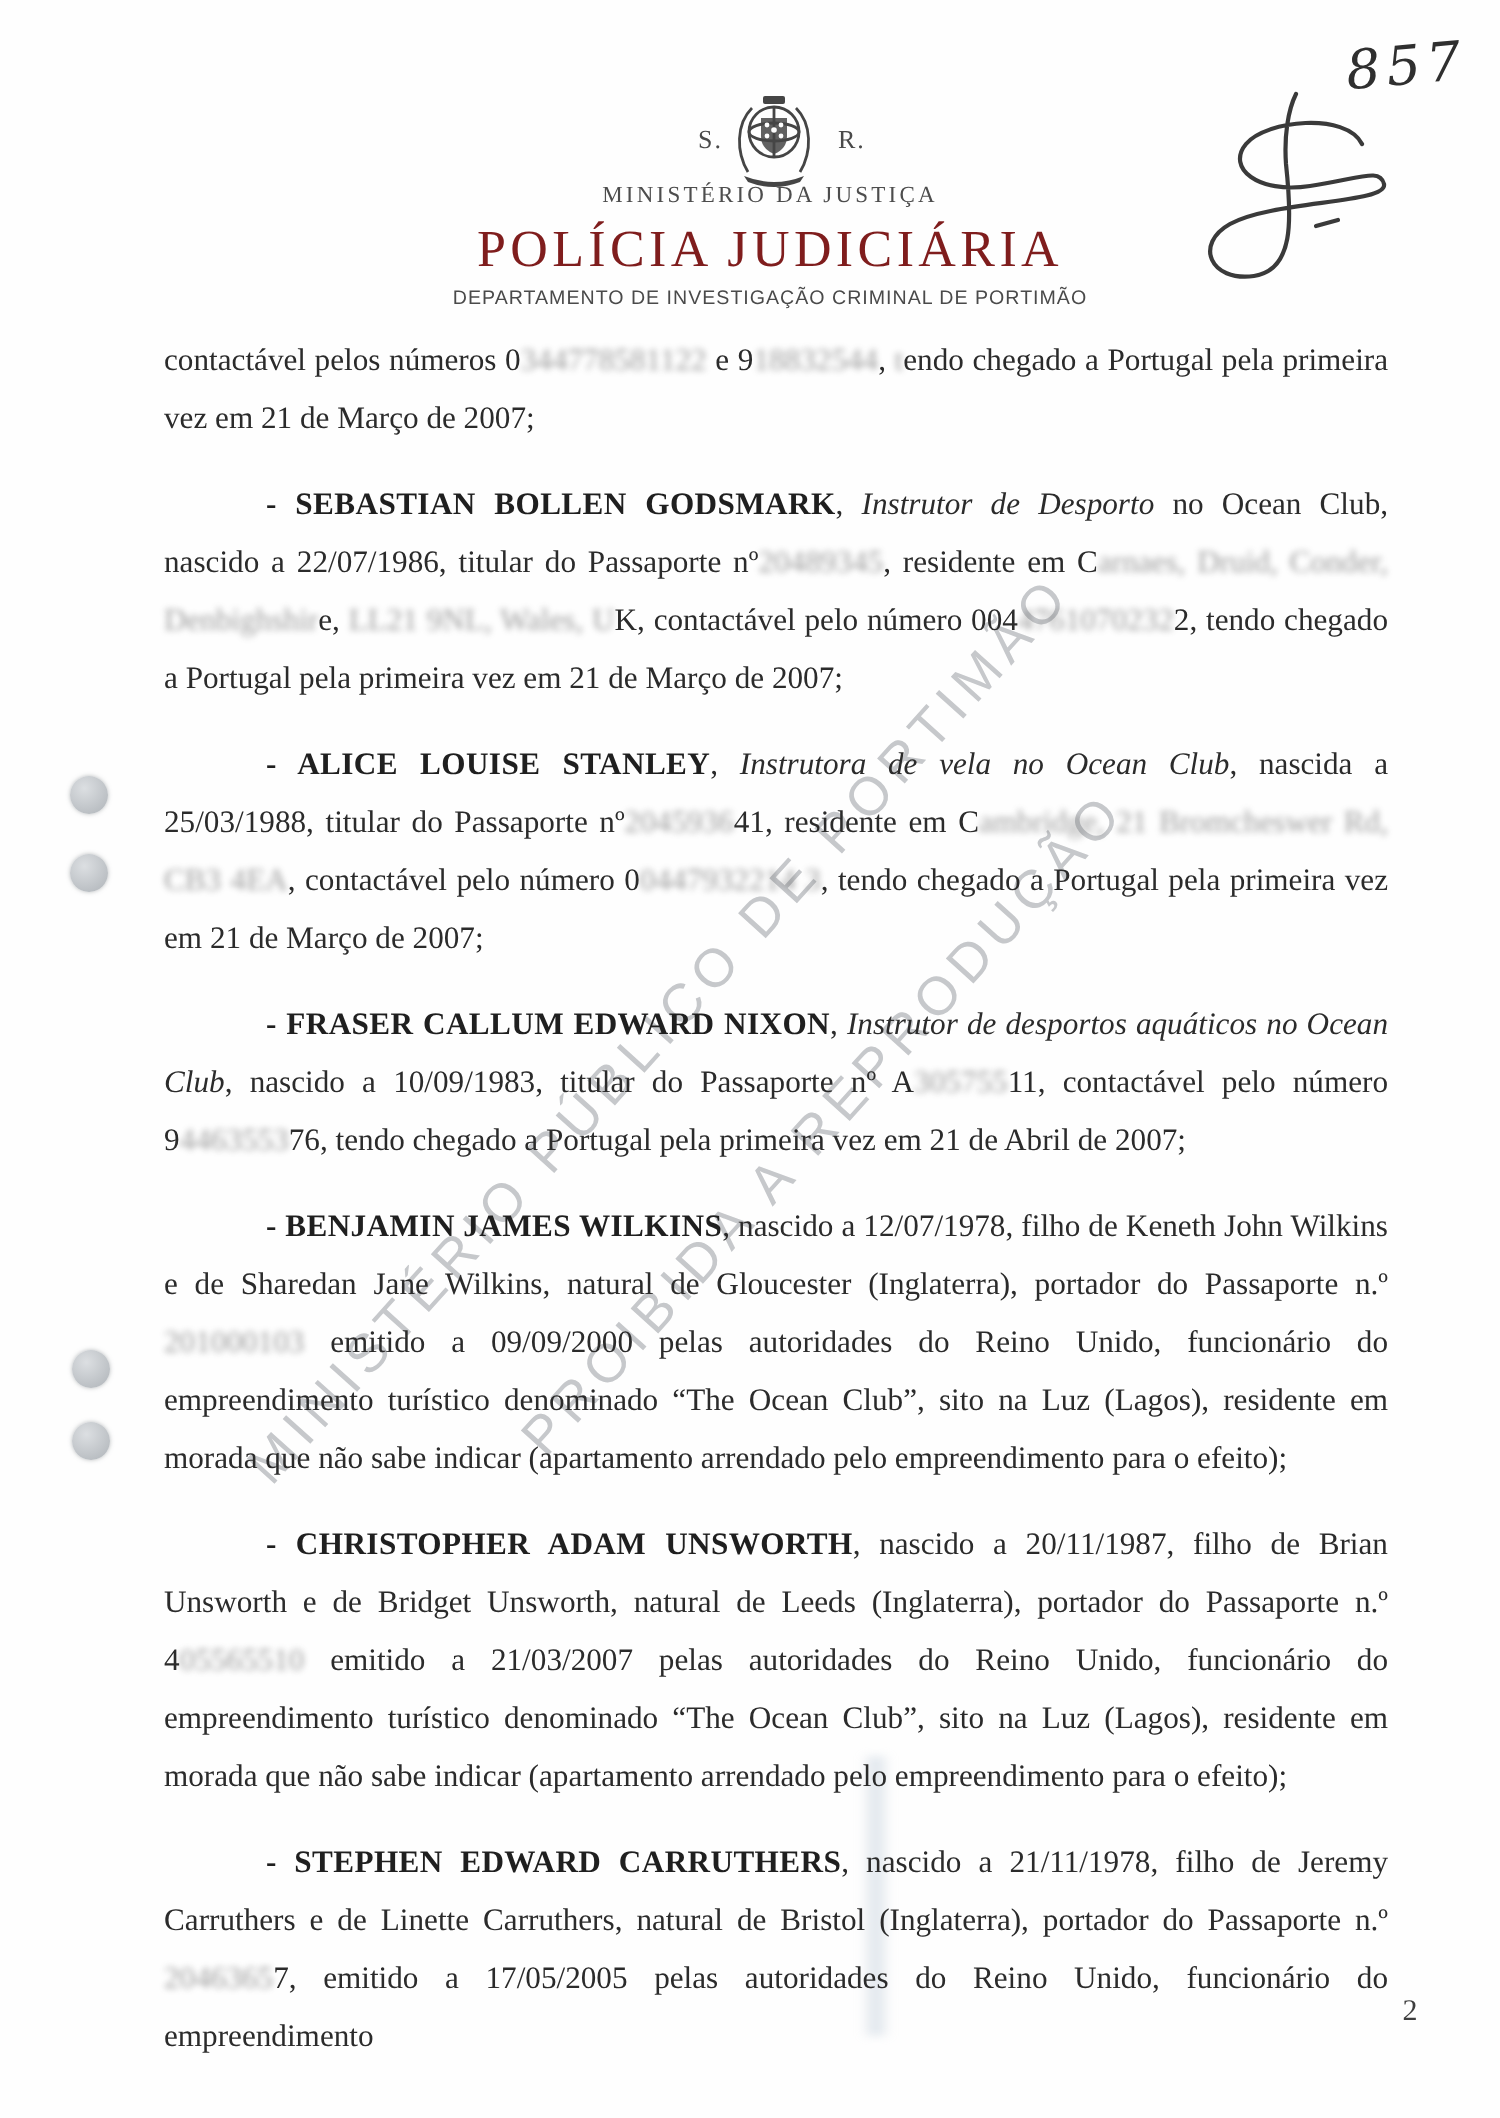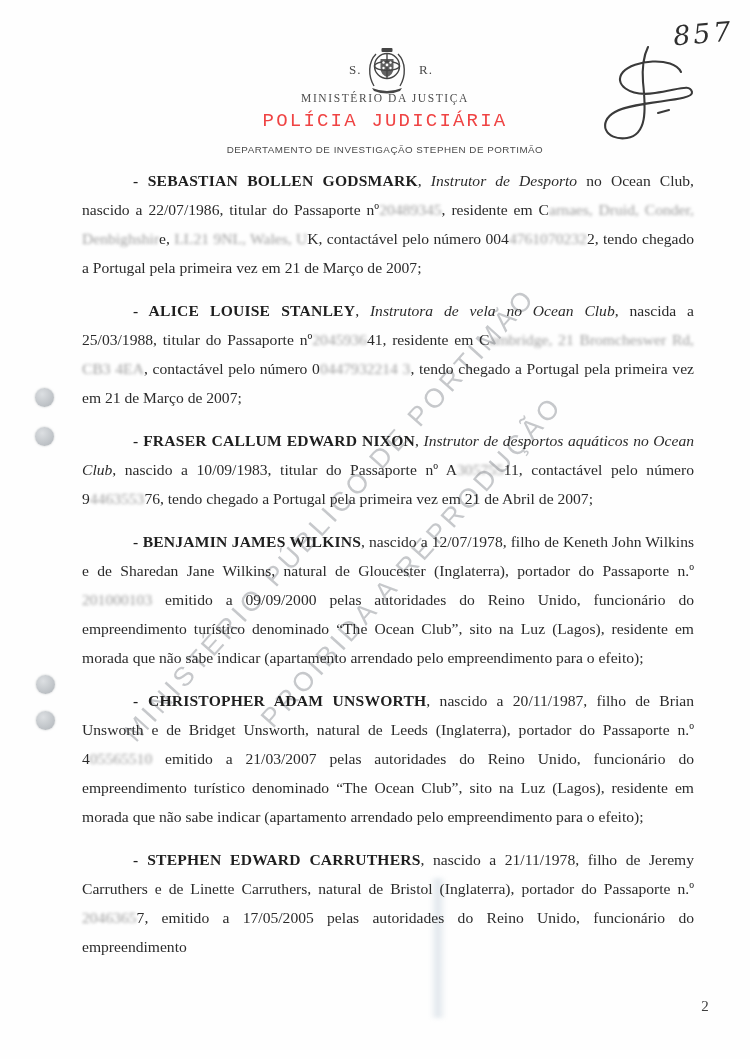--- a/index.html
+++ b/index.html
@@ -22,22 +22,22 @@
   .initial.s{left:349px;}
   .initial.r{left:419px;}
   .crest{position:absolute;left:366px;top:46px;width:42px;height:48px;}
   .ministry{
     position:absolute;top:92px;left:0;width:100%;
     font-family:Liberation Serif, serif;
     font-size:11.5px;letter-spacing:1.6px;color:#4d4d4d;
   }
   .org{
     position:absolute;top:110px;left:0;width:100%;
-    font-family:Liberation Mono, monospace;
-    font-size:19px;letter-spacing:2.2px;color:#ef4444;
+    font-family:Liberation Serif, serif;
+    font-size:26px;letter-spacing:2.2px;color:#7f1d1d;
   }
   .department{
     position:absolute;top:144px;left:-60px;width:420px;
     font-family:"Liberation Sans", sans-serif;
     font-size:9.8px;letter-spacing:0.5px;color:#4a4a4a;
   }
   
   .handwritten-number{
     position:absolute;left:673px;top:18px;
     font-family:"DejaVu Serif", serif;
@@ -113,21 +113,21 @@
       <circle cx="24.5" cy="22" r="1.2" fill="#fefefe"></circle>
       <path d="M6,42 q15,6 30,0 l-2,3 q-13,5 -26,0 z"></path>
     </g>
   </svg>
 
   <span class="initial r">R.</span>
 
   <div class="hdr-wrap">
     <div class="ministry">MINISTÉRIO DA JUSTIÇA</div>
     <div class="org">POLÍCIA JUDICIÁRIA</div>
-    <div class="department">DEPARTAMENTO DE INVESTIGAÇÃO STEPHEN DE PORTIMÃO</div>
+    <div class="department">DEPARTAMENTO DE INVESTIGAÇÃO CRIMINAL DE PORTIMÃO</div>
   </div>
 
   <div class="handwritten-number">857</div>
   <svg class="rubric" viewBox="0 0 130 105">
     <g stroke="#3a3a3a" fill="none" stroke-width="2.1" stroke-linecap="round">
       <path d="M96,32 C88,16 48,20 38,32 C28,44 44,57 70,53 C96,49 105,44 107,52 C109,62 52,60 30,72 C12,82 20,101 42,98 C62,95 61,70 58,42 C57,28 59,15 63,7"></path>
       <path d="M73,73 L84,70"></path>
     </g>
   </svg>
 
@@ -135,20 +135,21 @@
   <div class="wm wm2">PROIBIDA A REPRODUÇÃO</div>
 
   <div class="punch" style="left:35px;top:388px;"></div>
   <div class="punch" style="left:35px;top:427px;"></div>
   <div class="punch" style="left:36px;top:675px;"></div>
   <div class="punch" style="left:36px;top:711px;"></div>
 
   <div class="fold"></div>
 
   <div class="doc-body">
+      <p class="para"><span class="seg-normal">contactável pelos números 0</span><span class="seg-redacted">344778581122</span><span class="seg-normal"> e 9</span><span class="seg-redacted">18832544</span><span class="seg-normal">, </span><span class="seg-redacted">t</span><span class="seg-normal">endo chegado a Portugal pela primeira vez em 21 de Março de 2007;</span></p>
       <p class="para indent"><span class="seg-bold">- SEBASTIAN BOLLEN GODSMARK</span><span class="seg-normal">, </span><span class="seg-italic">Instrutor de Desporto</span><span class="seg-normal"> no Ocean Club, nascido a 22/07/1986, titular do Passaporte nº</span><span class="seg-redacted">20489345</span><span class="seg-normal">, residente em C</span><span class="seg-redacted">arnaes, Druid, Conder, Denbighshir</span><span class="seg-normal">e, </span><span class="seg-redacted">LL21 9NL, Wales, U</span><span class="seg-normal">K, contactável pelo número 004</span><span class="seg-redacted">4761070232</span><span class="seg-normal">2, tendo chegado a Portugal pela primeira vez em 21 de Março de 2007;</span></p>
       <p class="para indent"><span class="seg-bold">- ALICE LOUISE STANLEY</span><span class="seg-normal">, </span><span class="seg-italic">Instrutora de vela no Ocean Club</span><span class="seg-normal">, nascida a 25/03/1988, titular do Passaporte nº</span><span class="seg-redacted">2045936</span><span class="seg-normal">41, residente em C</span><span class="seg-redacted">ambridge, 21 Bromcheswer Rd, CB3 4EA</span><span class="seg-normal">, contactável pelo número 0</span><span class="seg-redacted">0447932214 3</span><span class="seg-normal">, tendo chegado a Portugal pela primeira vez em 21 de Março de 2007;</span></p>
       <p class="para indent"><span class="seg-bold">- FRASER CALLUM EDWARD NIXON</span><span class="seg-normal">, </span><span class="seg-italic">Instrutor de desportos aquáticos no Ocean Club</span><span class="seg-normal">, nascido a 10/09/1983, titular do Passaporte nº A</span><span class="seg-redacted">305755</span><span class="seg-normal">11, contactável pelo número 9</span><span class="seg-redacted">4463553</span><span class="seg-normal">76, tendo chegado a Portugal pela primeira vez em 21 de Abril de 2007;</span></p>
       <p class="para indent"><span class="seg-bold">- BENJAMIN JAMES WILKINS</span><span class="seg-normal">, nascido a 12/07/1978, filho de Keneth John Wilkins e de Sharedan Jane Wilkins, natural de Gloucester (Inglaterra), portador do Passaporte n.º </span><span class="seg-redacted">201000103</span><span class="seg-normal"> emitido a 09/09/2000 pelas autoridades do Reino Unido, funcionário do empreendimento turístico denominado “The Ocean Club”, sito na Luz (Lagos), residente em morada que não sabe indicar (apartamento arrendado pelo empreendimento para o efeito);</span></p>
       <p class="para indent"><span class="seg-bold">- CHRISTOPHER ADAM UNSWORTH</span><span class="seg-normal">, nascido a 20/11/1987, filho de Brian Unsworth e de Bridget Unsworth, natural de Leeds (Inglaterra), portador do Passaporte n.º 4</span><span class="seg-redacted">05565510</span><span class="seg-normal"> emitido a 21/03/2007 pelas autoridades do Reino Unido, funcionário do empreendimento turístico denominado “The Ocean Club”, sito na Luz (Lagos), residente em morada que não sabe indicar (apartamento arrendado pelo empreendimento para o efeito);</span></p>
       <p class="para indent"><span class="seg-bold">- STEPHEN EDWARD CARRUTHERS</span><span class="seg-normal">, nascido a 21/11/1978, filho de Jeremy Carruthers e de Linette Carruthers, natural de Bristol (Inglaterra), portador do Passaporte n.º </span><span class="seg-redacted">2046365</span><span class="seg-normal">7, emitido a 17/05/2005 pelas autoridades do Reino Unido, funcionário do empreendimento</span></p>
     </div>
 
   <div class="page-number">2</div>
 

